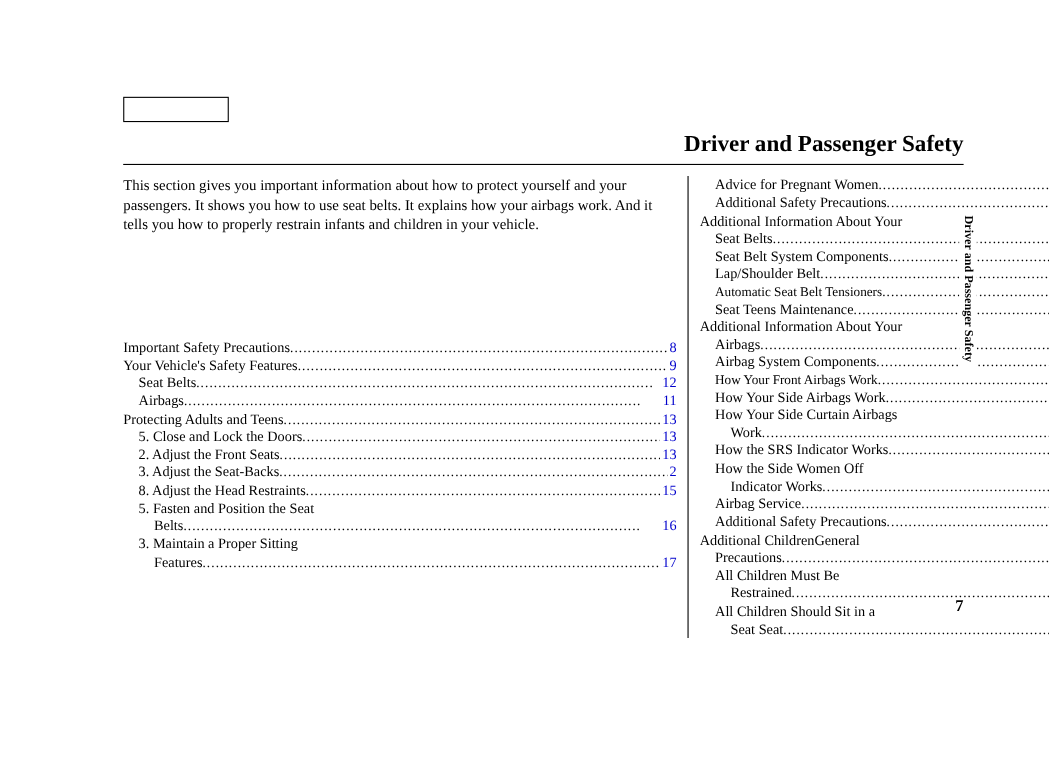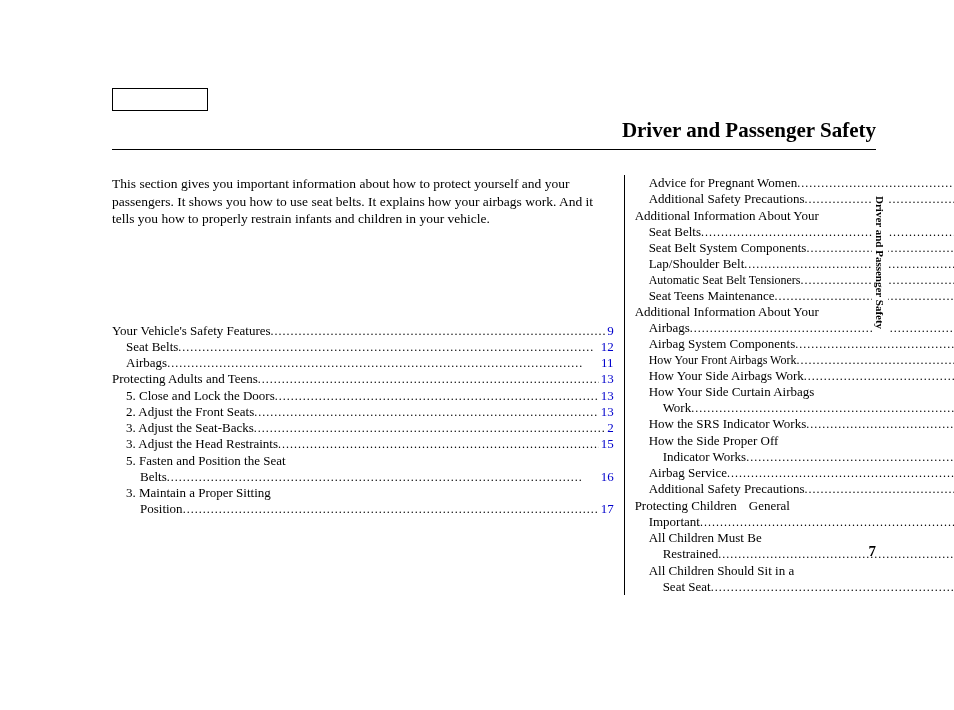--- a/index.html
+++ b/index.html
@@ -28,21 +28,21 @@
       padding-bottom: 6px;
     }
     .title {
       text-align: right;
       font-size: 21px;
       font-weight: bold;
       font-family: Georgia, serif;
     }
     .content {
       position: absolute;
-      top: 175px;
+      top: 160px;
       left: 112px;
       right: 78px;
       display: flex;
       font-size: 13px;
       line-height: 1.25;
     }
     .col {
       flex: 1;
       padding: 0 10px 0 0;
     }
@@ -88,36 +88,41 @@
       background: #fff;
     }
     .page-num {
       position: absolute;
       right: 78px;
       bottom: 150px;
       font-weight: bold;
       font-size: 15px;
     }
     .sm { font-size: 12px; }
-    .gap { margin-left: 12px; }
+    .gap { }
   </style>
 </head>
 <body>
 
 <div class="header-box"></div>
 
 <div class="title-wrap">
   <div class="title">Driver and Passenger Safety</div>
 </div>
 
 <div class="content">
   <div class="col">
     <p class="intro">This section gives you important information about how to protect yourself and your passengers. It shows you how to use seat belts. It explains how your airbags work. And it tells you how to properly restrain infants and children in your vehicle.</p>
     <div>
         <div class="toc-line indent-0">
+          <span class="toc-label">Important Safety Precautions</span>
+          <span class="dots"></span>
+          <span class="pg">8</span>
+        </div>
+        <div class="toc-line indent-0">
           <span class="toc-label">Your Vehicle's Safety Features</span>
           <span class="dots"></span>
           <span class="pg">9</span>
         </div>
         <div class="toc-line indent-1">
           <span class="toc-label">Seat Belts</span>
           <span class="dots"></span>
           <span class="pg">12</span>
         </div>
         <div class="toc-line indent-1">
@@ -139,37 +144,37 @@
           <span class="toc-label">2. Adjust the Front Seats</span>
           <span class="dots"></span>
           <span class="pg">13</span>
         </div>
         <div class="toc-line indent-1">
           <span class="toc-label">3. Adjust the Seat-Backs</span>
           <span class="dots"></span>
           <span class="pg">2</span>
         </div>
         <div class="toc-line indent-1">
-          <span class="toc-label">3. Adjust the Head Restraints</span>
+          <span class="toc-label">8. Adjust the Head Restraints</span>
           <span class="dots"></span>
           <span class="pg">15</span>
         </div>
         <div class="toc-line indent-1">
           <span class="toc-label">5. Fasten and Position the Seat</span>
         </div>
         <div class="toc-line indent-2">
           <span class="toc-label">Belts</span>
           <span class="dots"></span>
           <span class="pg">16</span>
         </div>
         <div class="toc-line indent-1">
           <span class="toc-label">3. Maintain a Proper Sitting</span>
         </div>
         <div class="toc-line indent-2">
-          <span class="toc-label">Position</span>
+          <span class="toc-label">Features</span>
           <span class="dots"></span>
           <span class="pg">17</span>
         </div>
       </div>
   </div>
   <div class="col">
     <div>
         <div class="toc-line indent-1">
           <span class="toc-label">Advice for Pregnant Women</span>
           <span class="dots"></span>
@@ -225,40 +230,40 @@
         </div>
         <div class="toc-line indent-2">
           <span class="toc-label">Work</span>
           <span class="dots"></span>
         </div>
         <div class="toc-line indent-1">
           <span class="toc-label">How the SRS Indicator Works</span>
           <span class="dots"></span>
         </div>
         <div class="toc-line indent-1">
-          <span class="toc-label">How the Side Proper Off</span>
+          <span class="toc-label">How the Side Women Off</span>
         </div>
         <div class="toc-line indent-2">
           <span class="toc-label">Indicator Works</span>
           <span class="dots"></span>
         </div>
         <div class="toc-line indent-1">
           <span class="toc-label">Airbag Service</span>
           <span class="dots"></span>
         </div>
         <div class="toc-line indent-1">
           <span class="toc-label">Additional Safety Precautions</span>
           <span class="dots"></span>
         </div>
         <div class="toc-line indent-0">
-          <span class="toc-label">Protecting Children</span>
+          <span class="toc-label">Additional Children</span>
           <span class="gap">General</span>
         </div>
         <div class="toc-line indent-1">
-          <span class="toc-label">Important</span>
+          <span class="toc-label">Precautions</span>
           <span class="dots"></span>
         </div>
         <div class="toc-line indent-1">
           <span class="toc-label">All Children Must Be</span>
         </div>
         <div class="toc-line indent-2">
           <span class="toc-label">Restrained</span>
           <span class="dots"></span>
         </div>
         <div class="toc-line indent-1">

